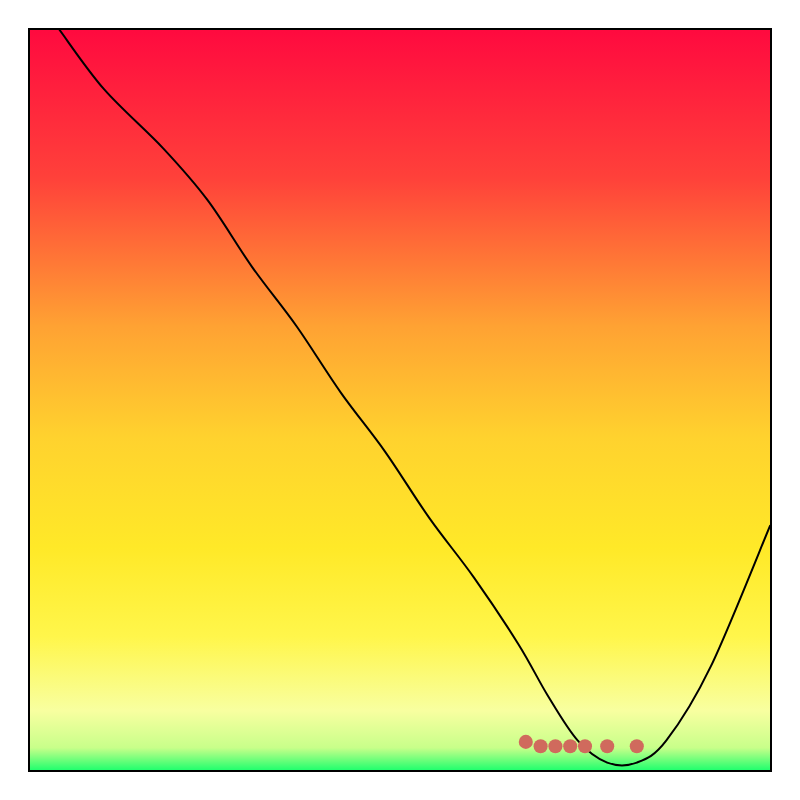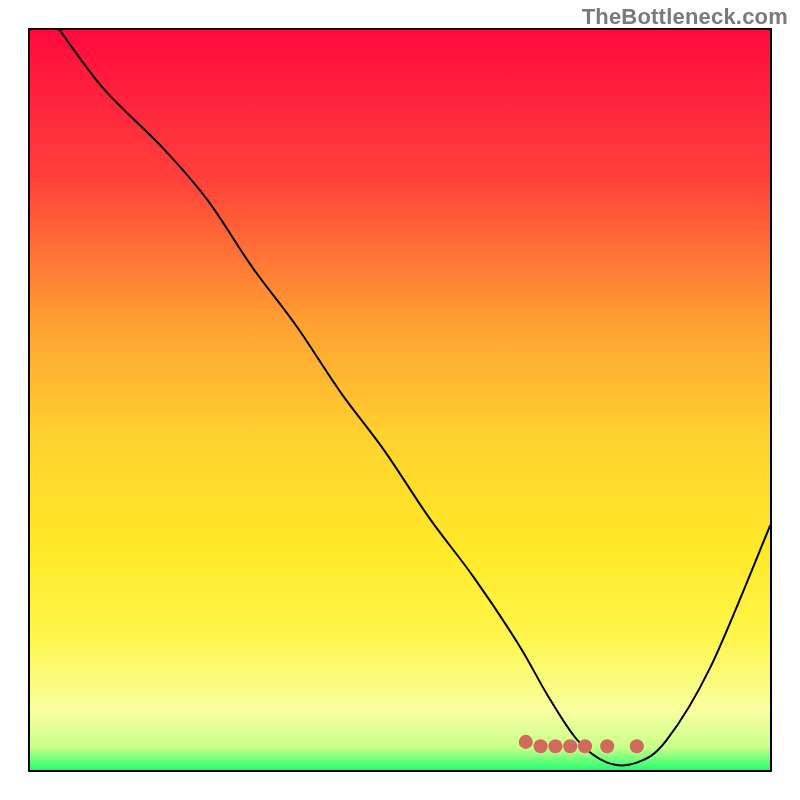--- a/index.html
+++ b/index.html
@@ -49,21 +49,20 @@
     position: absolute;
     inset: 0;
     width: 100%;
     height: 100%;
   }
 </style>
 </head>
 <body>
 
 <div class="stage">
-  <div class="watermark">TheBottleneck.com</div>
 
   <div class="plot-area">
     <svg class="gradient" viewBox="0 0 100 100" preserveAspectRatio="none">
       <defs>
         <linearGradient id="bg-grad" x1="0" y1="0" x2="0" y2="1">
             <stop offset="0%" stop-color="#ff0a3f"></stop>
             <stop offset="20%" stop-color="#ff413a"></stop>
             <stop offset="40%" stop-color="#ffa233"></stop>
             <stop offset="55.00000000000001%" stop-color="#ffd22e"></stop>
             <stop offset="70%" stop-color="#ffe928"></stop>

